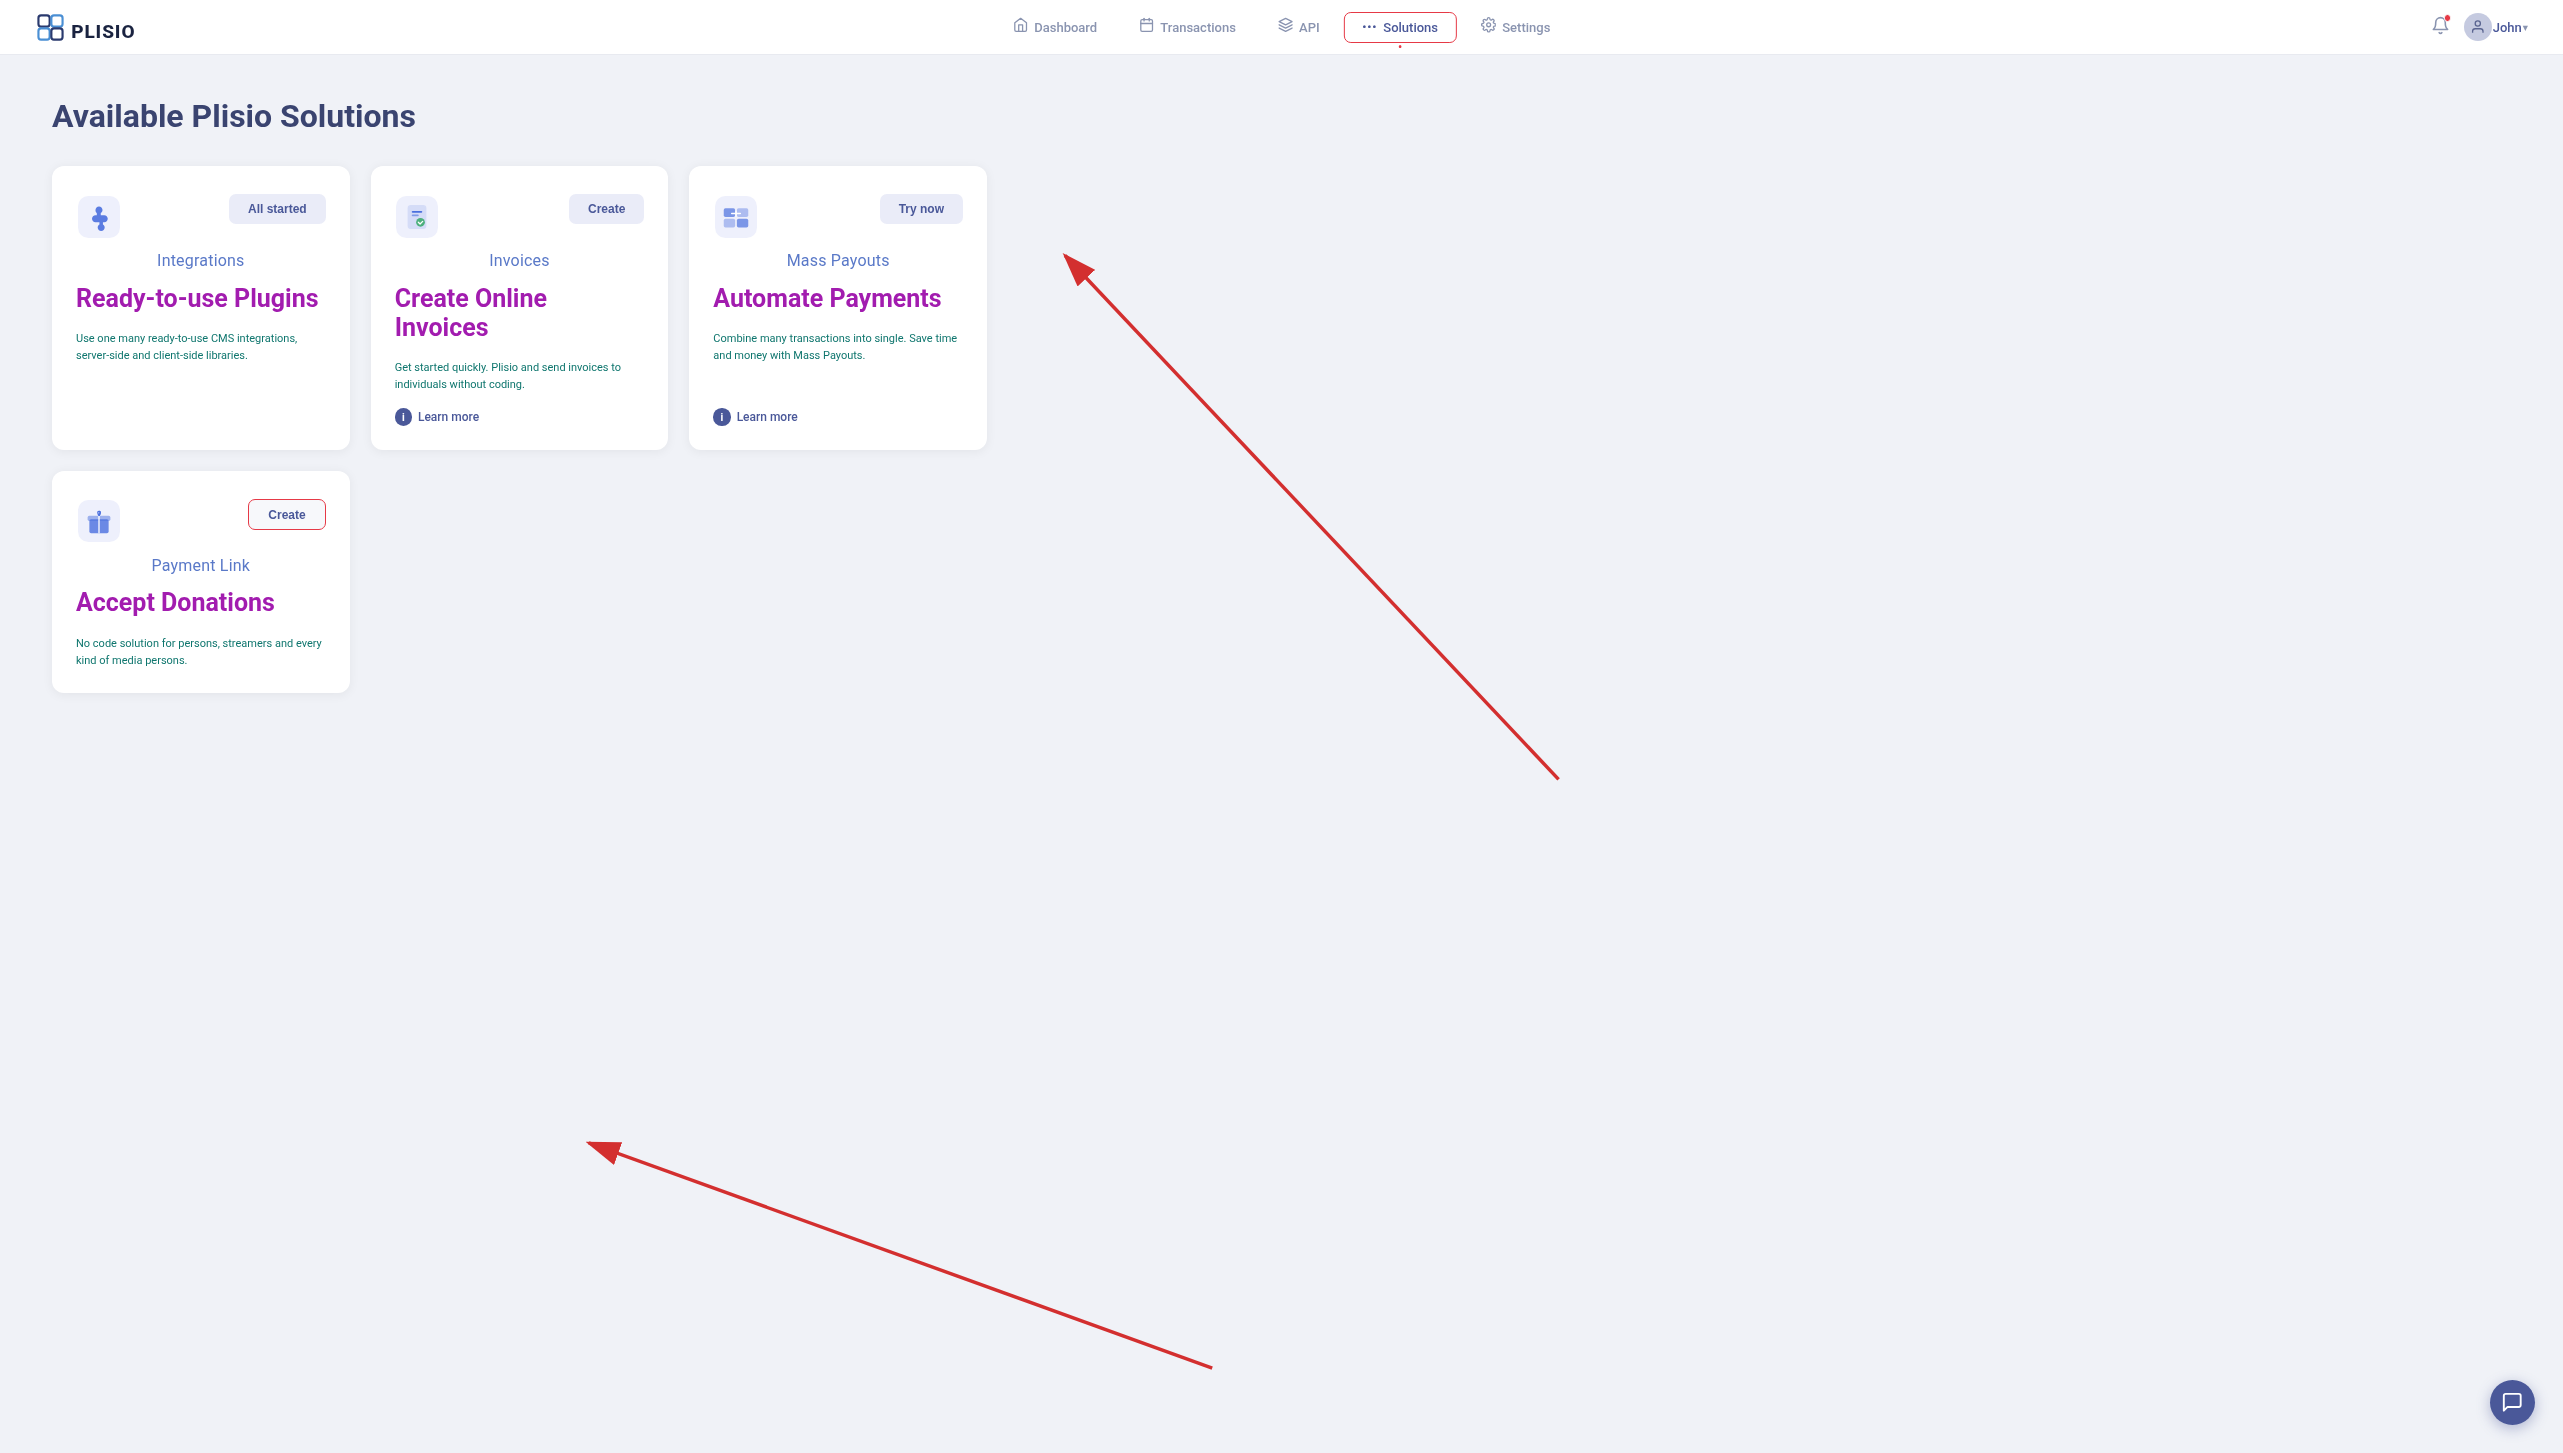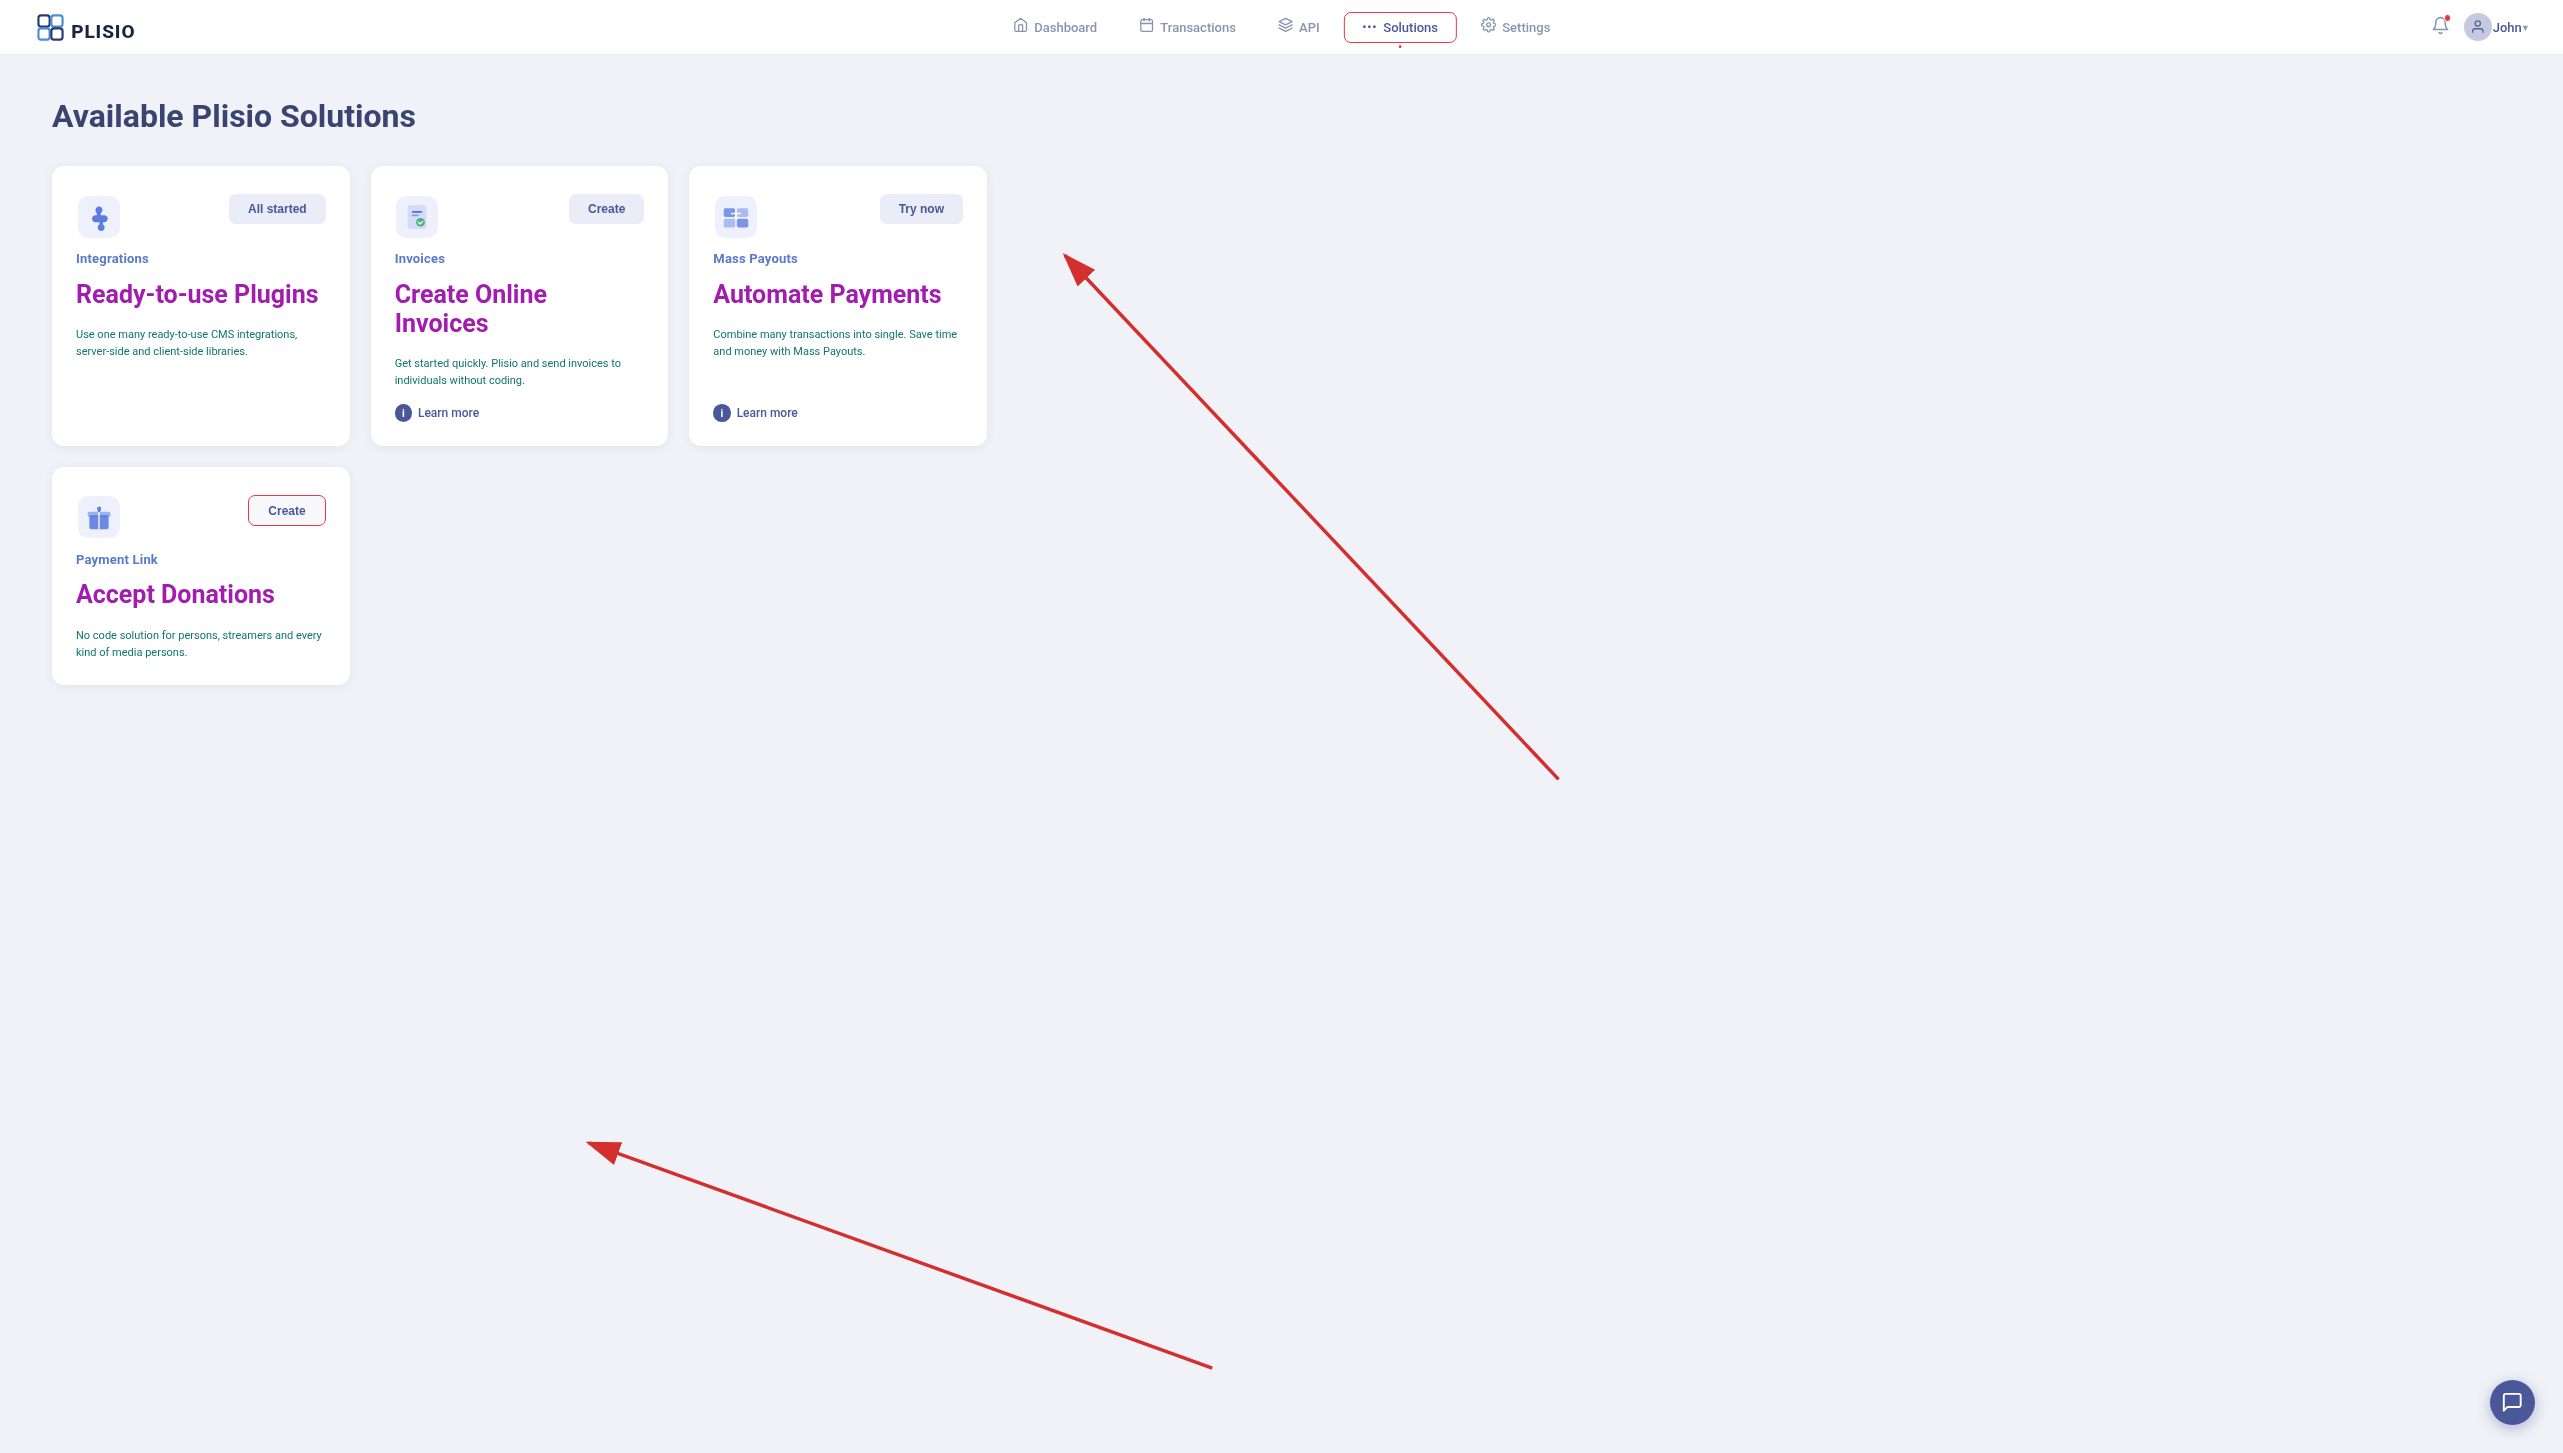--- a/index.html
+++ b/index.html
@@ -194,25 +194,26 @@
       transition: background 0.15s;
     }
 
     .card-button.outlined-red {
       border: 1.7px solid #e63946;
       background: #f7f8fb;
       color: #4a5899;
     }
 
     .card-label {
-      font-size: 13px;
-      font-weight: 700;
+      font-size: 16px;
+      font-weight: 400;
       color: #5a79c8;
       text-transform: capitalize;
       letter-spacing: 0.2px;
+      text-align: center;
     }
 
     .card-title {
       font-size: 25px;
       font-weight: 700;
       color: #a21caf;
       margin: 1.7px 0 5.2px;
     }
 
     .card-desc {

